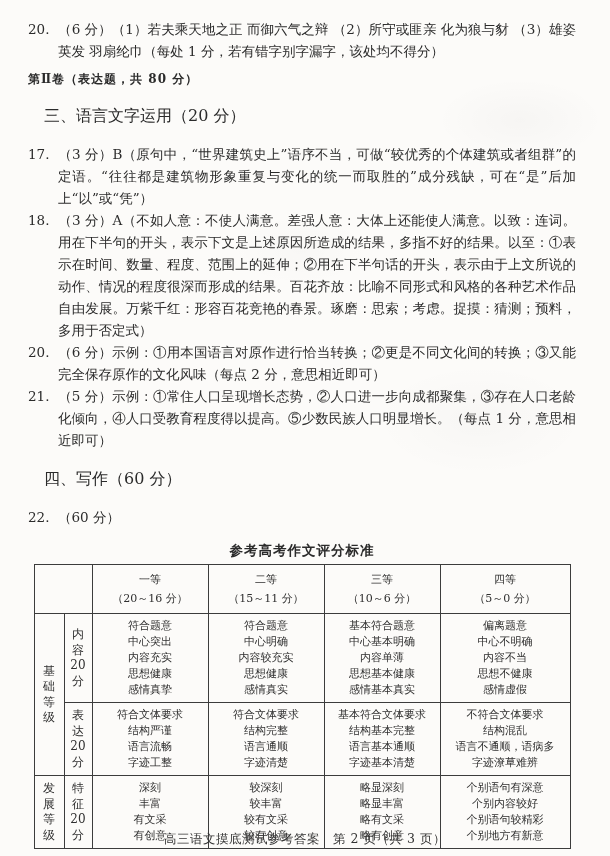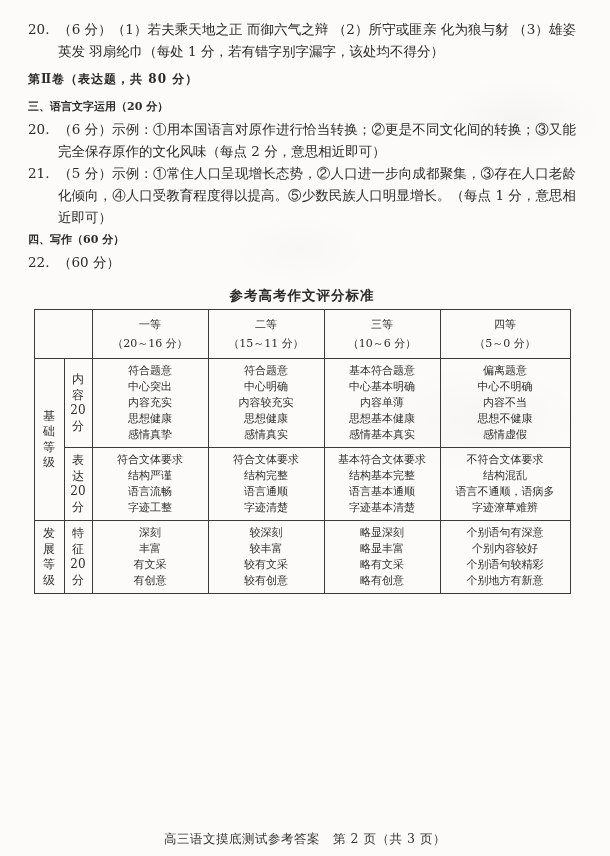--- a/index.html
+++ b/index.html
@@ -28,23 +28,23 @@
   }
   .ans .num{display:inline-block;width:30px;text-indent:0;}
   .part-title{
     margin:9px 0 7px 0;
     text-align:left;
     font-size:12px;
     font-weight:bold;
     letter-spacing:1px;
   }
   .sec-heading{
-    margin:0;
-    font-size:11px;
-    font-weight:bold;
+    margin:16px;
+    font-size:16px;
+    font-weight:normal;
     line-height:23px;
   }
   .rubric-title{
     margin:14px 0 4px 0;
     text-align:center;
     font-size:13.5px;
     font-weight:bold;
     letter-spacing:1px;
   }
   table.rubric{
@@ -80,21 +80,23 @@
 <body>
 
 <div class="page">
 
   <p class="ans"><span class="num">20.</span><span>（6 分）（1）若夫乘天地之正 而御六气之辩 （2）所守或匪亲 化为狼与豺 （3）雄姿英发 羽扇纶巾（每处 1 分，若有错字别字漏字，该处均不得分）</span></p>
 
   <div class="part-title">第Ⅱ卷（表达题，共 80 分）</div>
 
   <p class="sec-heading">三、语言文字运用（20 分）</p>
 
-
+  <p class="ans"><span class="num">17.</span><span>（3 分）B（原句中，“世界建筑史上”语序不当，可做“较优秀的个体建筑或者组群”的定语。“往往都是建筑物形象重复与变化的统一而取胜的”成分残缺，可在“是”后加上“以”或“凭”）</span></p>
+
+  <p class="ans"><span class="num">18.</span><span>（3 分）A（不如人意：不使人满意。差强人意：大体上还能使人满意。以致：连词。用在下半句的开头，表示下文是上述原因所造成的结果，多指不好的结果。以至：①表示在时间、数量、程度、范围上的延伸；②用在下半句话的开头，表示由于上文所说的动作、情况的程度很深而形成的结果。百花齐放：比喻不同形式和风格的各种艺术作品自由发展。万紫千红：形容百花竞艳的春景。琢磨：思索；考虑。捉摸：猜测；预料，多用于否定式）</span></p>
 
 
   <p class="ans"><span class="num">20.</span><span>（6 分）示例：①用本国语言对原作进行恰当转换；②更是不同文化间的转换；③又能完全保存原作的文化风味（每点 2 分，意思相近即可）</span></p>
 
   <p class="ans"><span class="num">21.</span><span>（5 分）示例：①常住人口呈现增长态势，②人口进一步向成都聚集，③存在人口老龄化倾向，④人口受教育程度得以提高。⑤少数民族人口明显增长。（每点 1 分，意思相近即可）</span></p>
 
   <p class="sec-heading">四、写作（60 分）</p>
 
   <p class="ans"><span class="num">22.</span><span>（60 分）</span></p>
 

